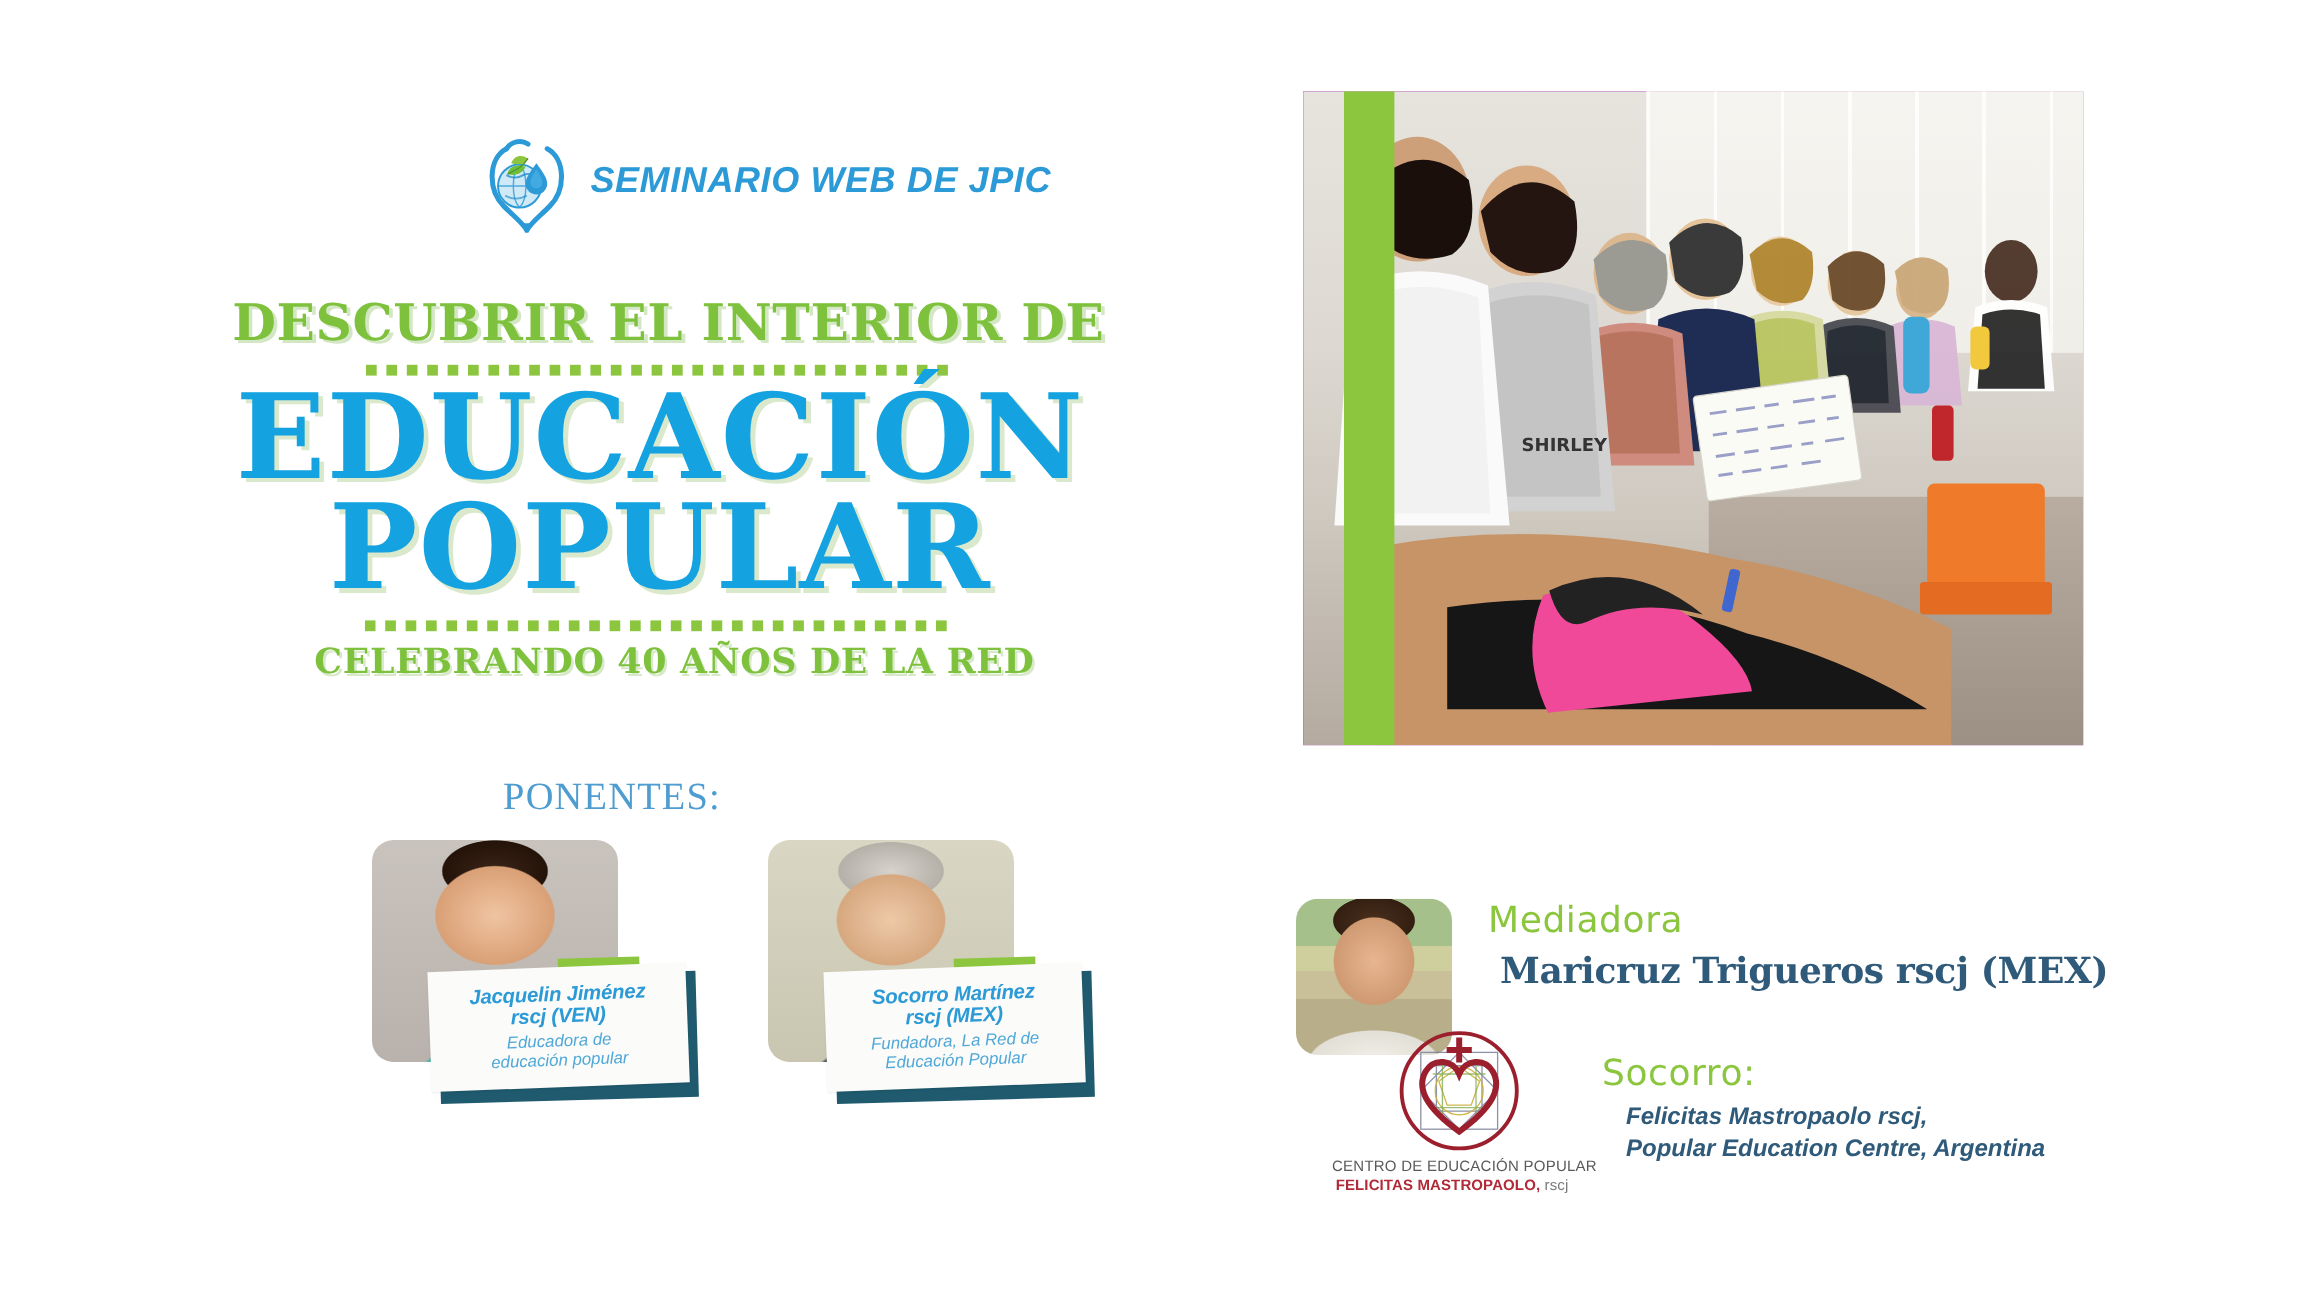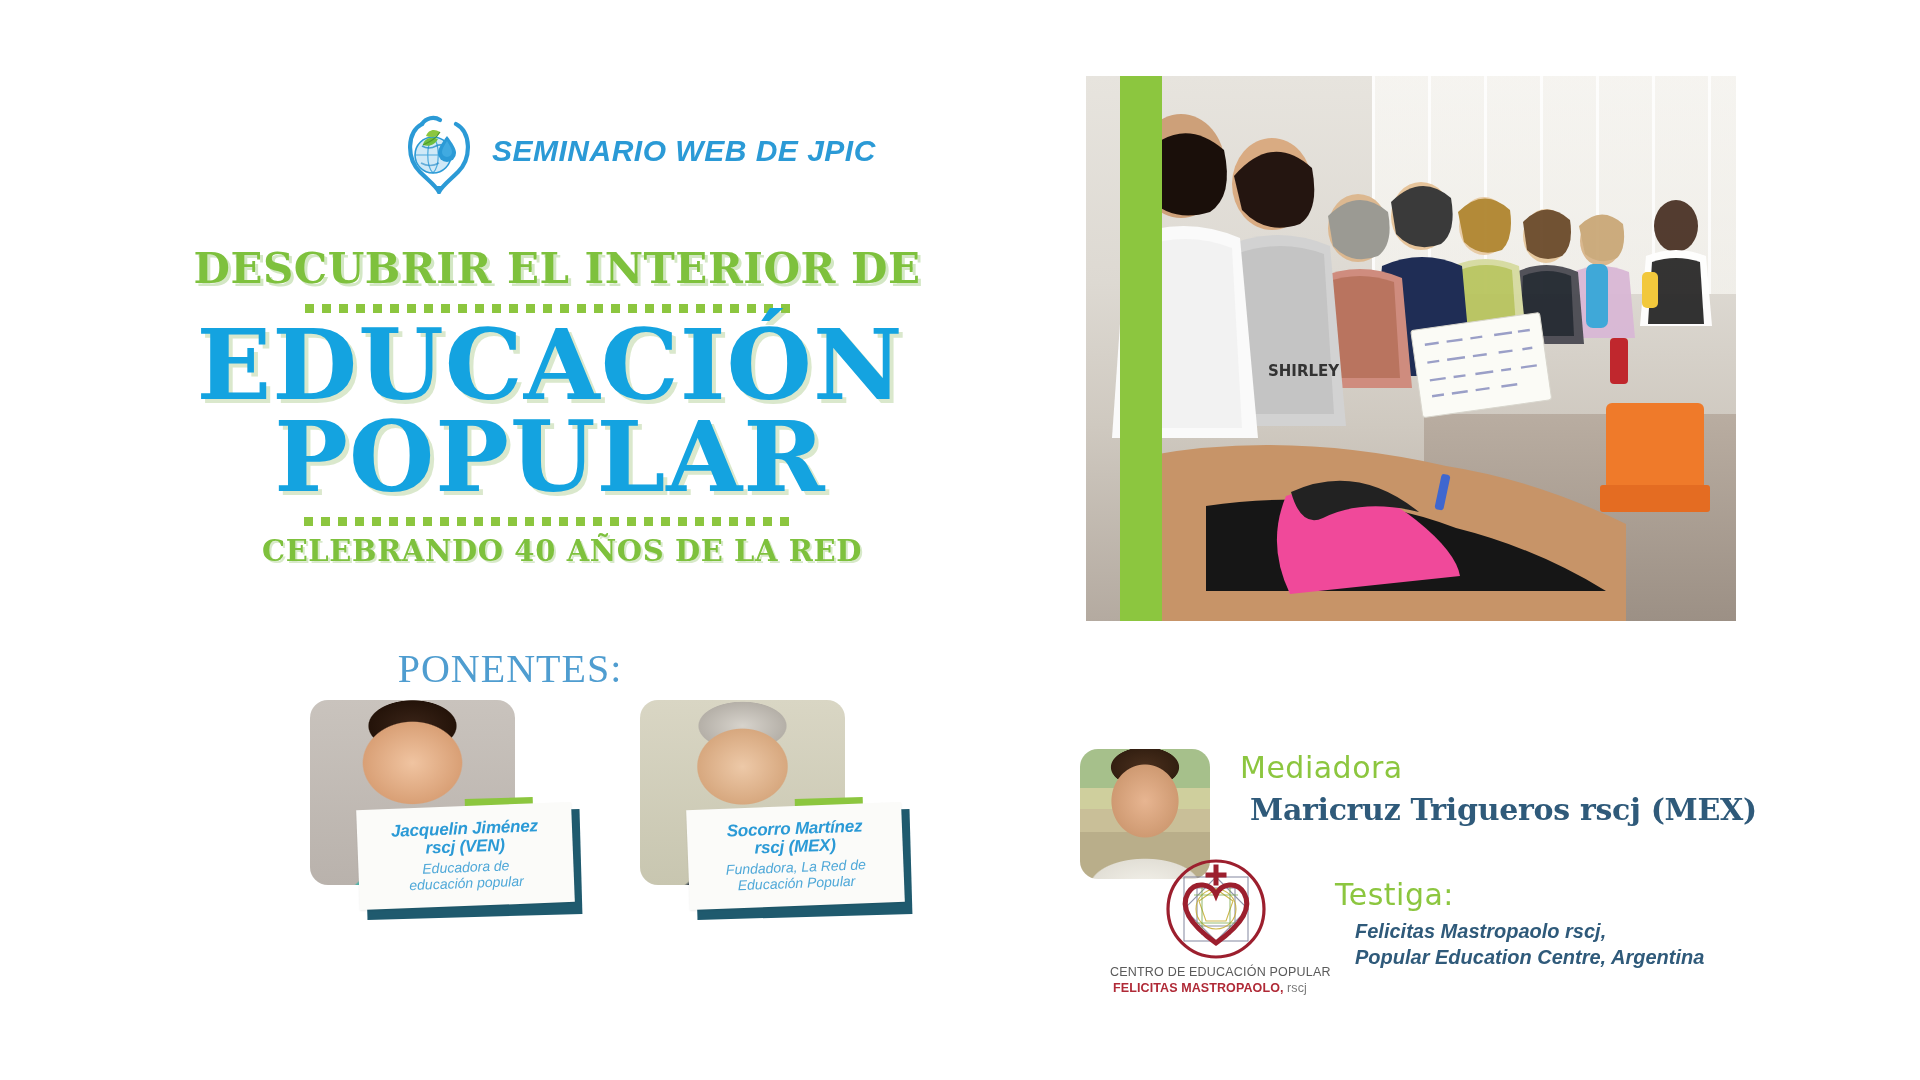--- a/index.html
+++ b/index.html
@@ -68,21 +68,21 @@
     letter-spacing:.6px;
     text-shadow:2px 2px 0 rgba(110,175,60,.28);
     margin:0;
     padding-left:24px;
   }
 
   
   .ponentes{
     position:absolute;left:0;top:645px;width:1020px;text-align:center;
     font-family:"Liberation Serif", serif;
-    font-size:40px;
+    font-size:32px;
     color:#4f9dd0;
     letter-spacing:1px;
   }
 
   
   .speakers{position:absolute;left:300px;top:700px;width:720px;height:330px;}
   .speaker{position:absolute;width:320px;height:320px;}
   .speaker.s1{left:0px;top:0px;}
   .speaker.s2{left:330px;top:0px;}
 
@@ -411,21 +411,21 @@
             <path d="M52 88 C24 68 16 52 24 38 C31 26 47 28 52 40 C57 28 73 26 80 38 C88 52 80 68 52 88 Z" fill="none" stroke="#9c1f2e" stroke-width="5"></path>
             <path d="M52 12 v16 M44 20 h16" stroke="#9c1f2e" stroke-width="5" stroke-linecap="square"></path>
           </svg>
         </div>
         <div class="cep-t1">CENTRO DE EDUCACIÓN POPULAR</div>
         <div class="cep-t2">
           <span>FELICITAS MASTROPAOLO,</span>
           <span class="rscj">rscj</span>
         </div>
       </div>
-      <div class="tes-label">Testiga:</div>
+      <div class="tes-label">Socorro:</div>
       <div class="tes-name">
         <span>Felicitas Mastropaolo rscj,</span><br>
         <span>Popular Education Centre, Argentina</span>
       </div>
     </div>
 
   </div>
 </div>
 
 </body></html>

